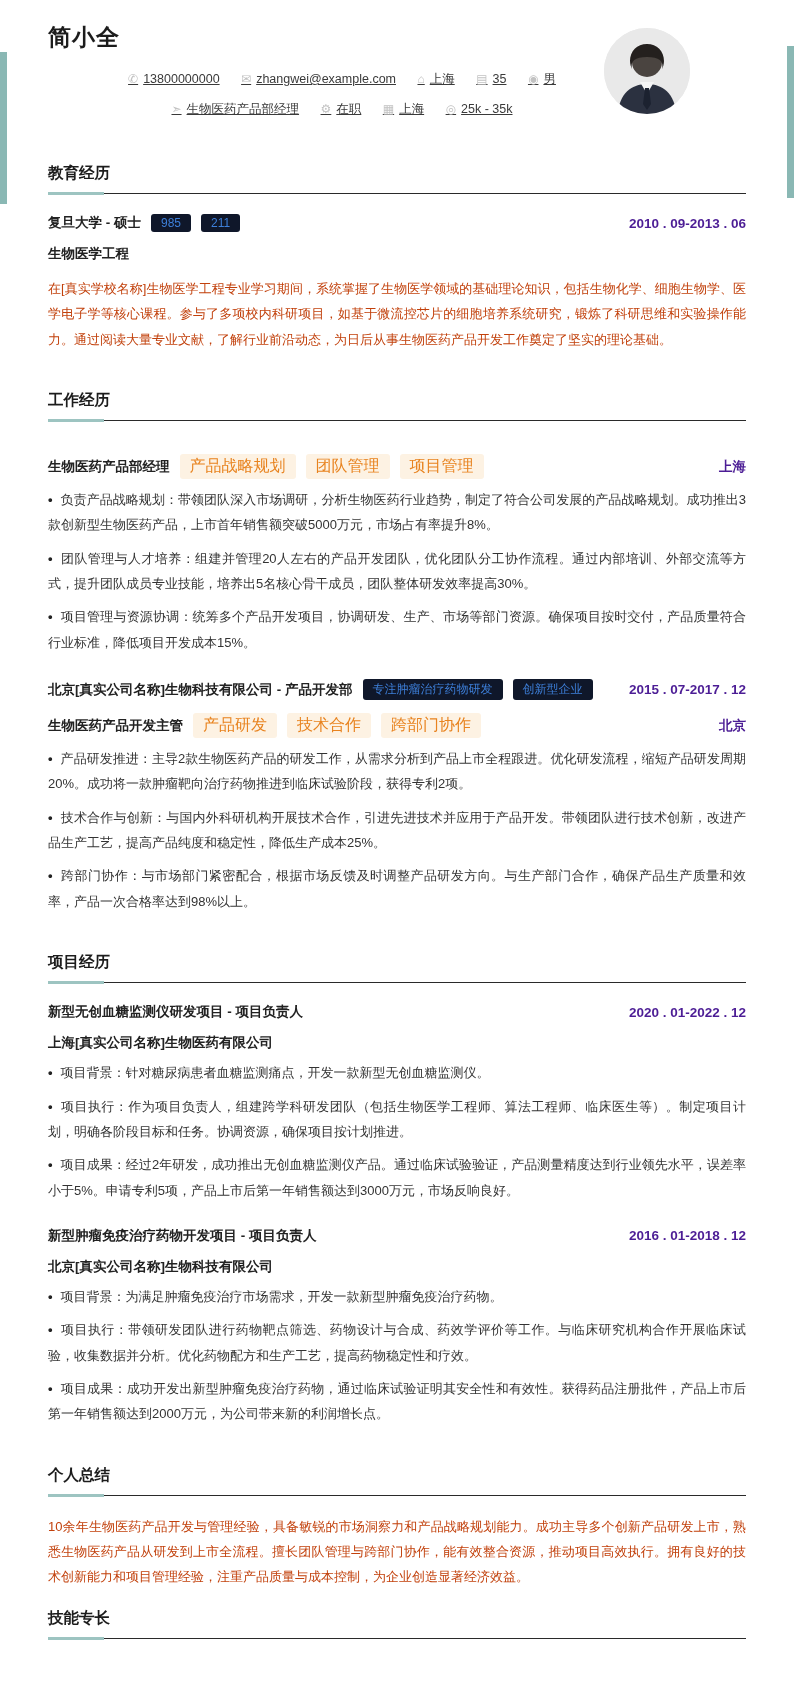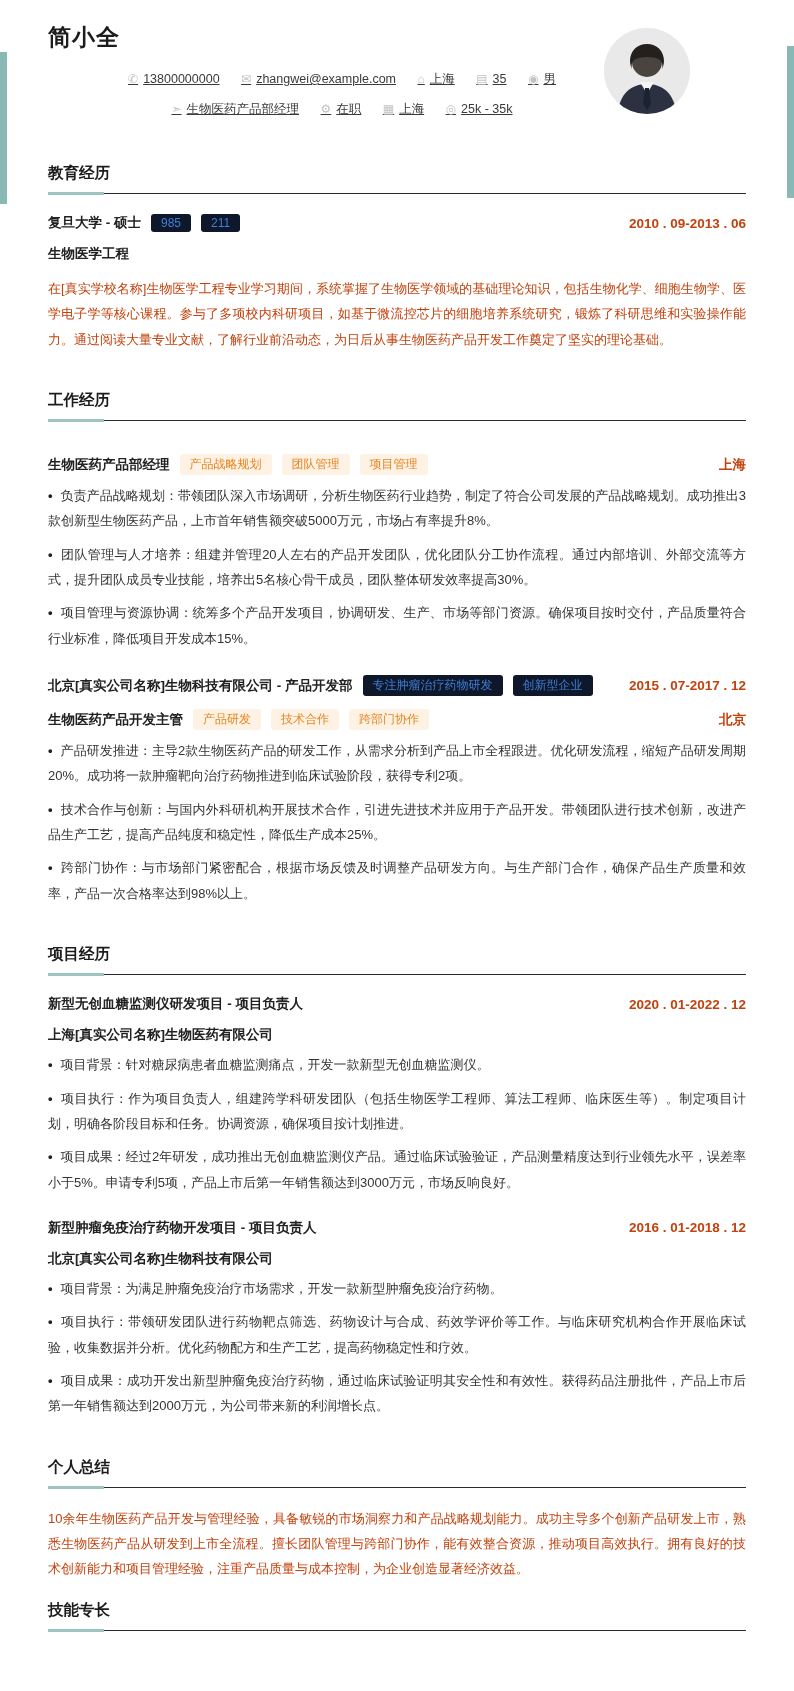--- a/index.html
+++ b/index.html
@@ -29,24 +29,24 @@
   
   section { margin-top:18px; }
   .sec-head { position:relative; border-bottom:1px solid #2a2a2a; padding-bottom:9px; margin-bottom:4px; }
   .sec-title { font-size:15.5px; font-weight:bold; color:#1c1c1c; }
   .sec-accent { position:absolute; left:0; bottom:-2px; width:56px; height:3px; background:#9dc4c1; }
 
   .entry { padding-top:16px; }
   .row { display:flex; align-items:center; }
   .row .grow { flex:1; }
   .strong { font-size:13.5px; font-weight:bold; color:#222; }
-  .date { font-size:13.5px; font-weight:bold; color:#c2410c; white-space:nowrap; }
+  .date { font-size:13.5px; font-weight:bold; color:#4c1d95; white-space:nowrap; }
 
   .badge-blue { display:inline-block; font-size:12px; color:#3d7fd9; background:#0f172a; border-radius:3px; padding:2px 10px; margin-left:10px; }
-  .badge-orange { display:inline-block; font-size:12px; color:#e8831f; background:#fdf2e3; border-radius:3px; padding:2px 10px; margin-left:10px; }
+  .badge-orange { display:inline-block; font-size:16px; color:#e8831f; background:#fdf2e3; border-radius:3px; padding:2px 10px; margin-left:10px; }
 
   .sub-row { margin-top:13px; }
   .para { font-size:13px; line-height:1.95; color:#c2410c; margin-top:13px; text-align:justify; }
   .bullets { margin-top:6px; }
   .bullet { font-size:13px; line-height:1.95; color:#333; margin-top:8px; text-align:justify; }
   .bullet .dot { font-weight:bold; margin-right:8px; color:#222; }
 
   
   .skills-grid { display:grid; grid-template-columns:1fr 1fr; column-gap:50px; row-gap:20px; padding-top:20px; width:100%; }
 

